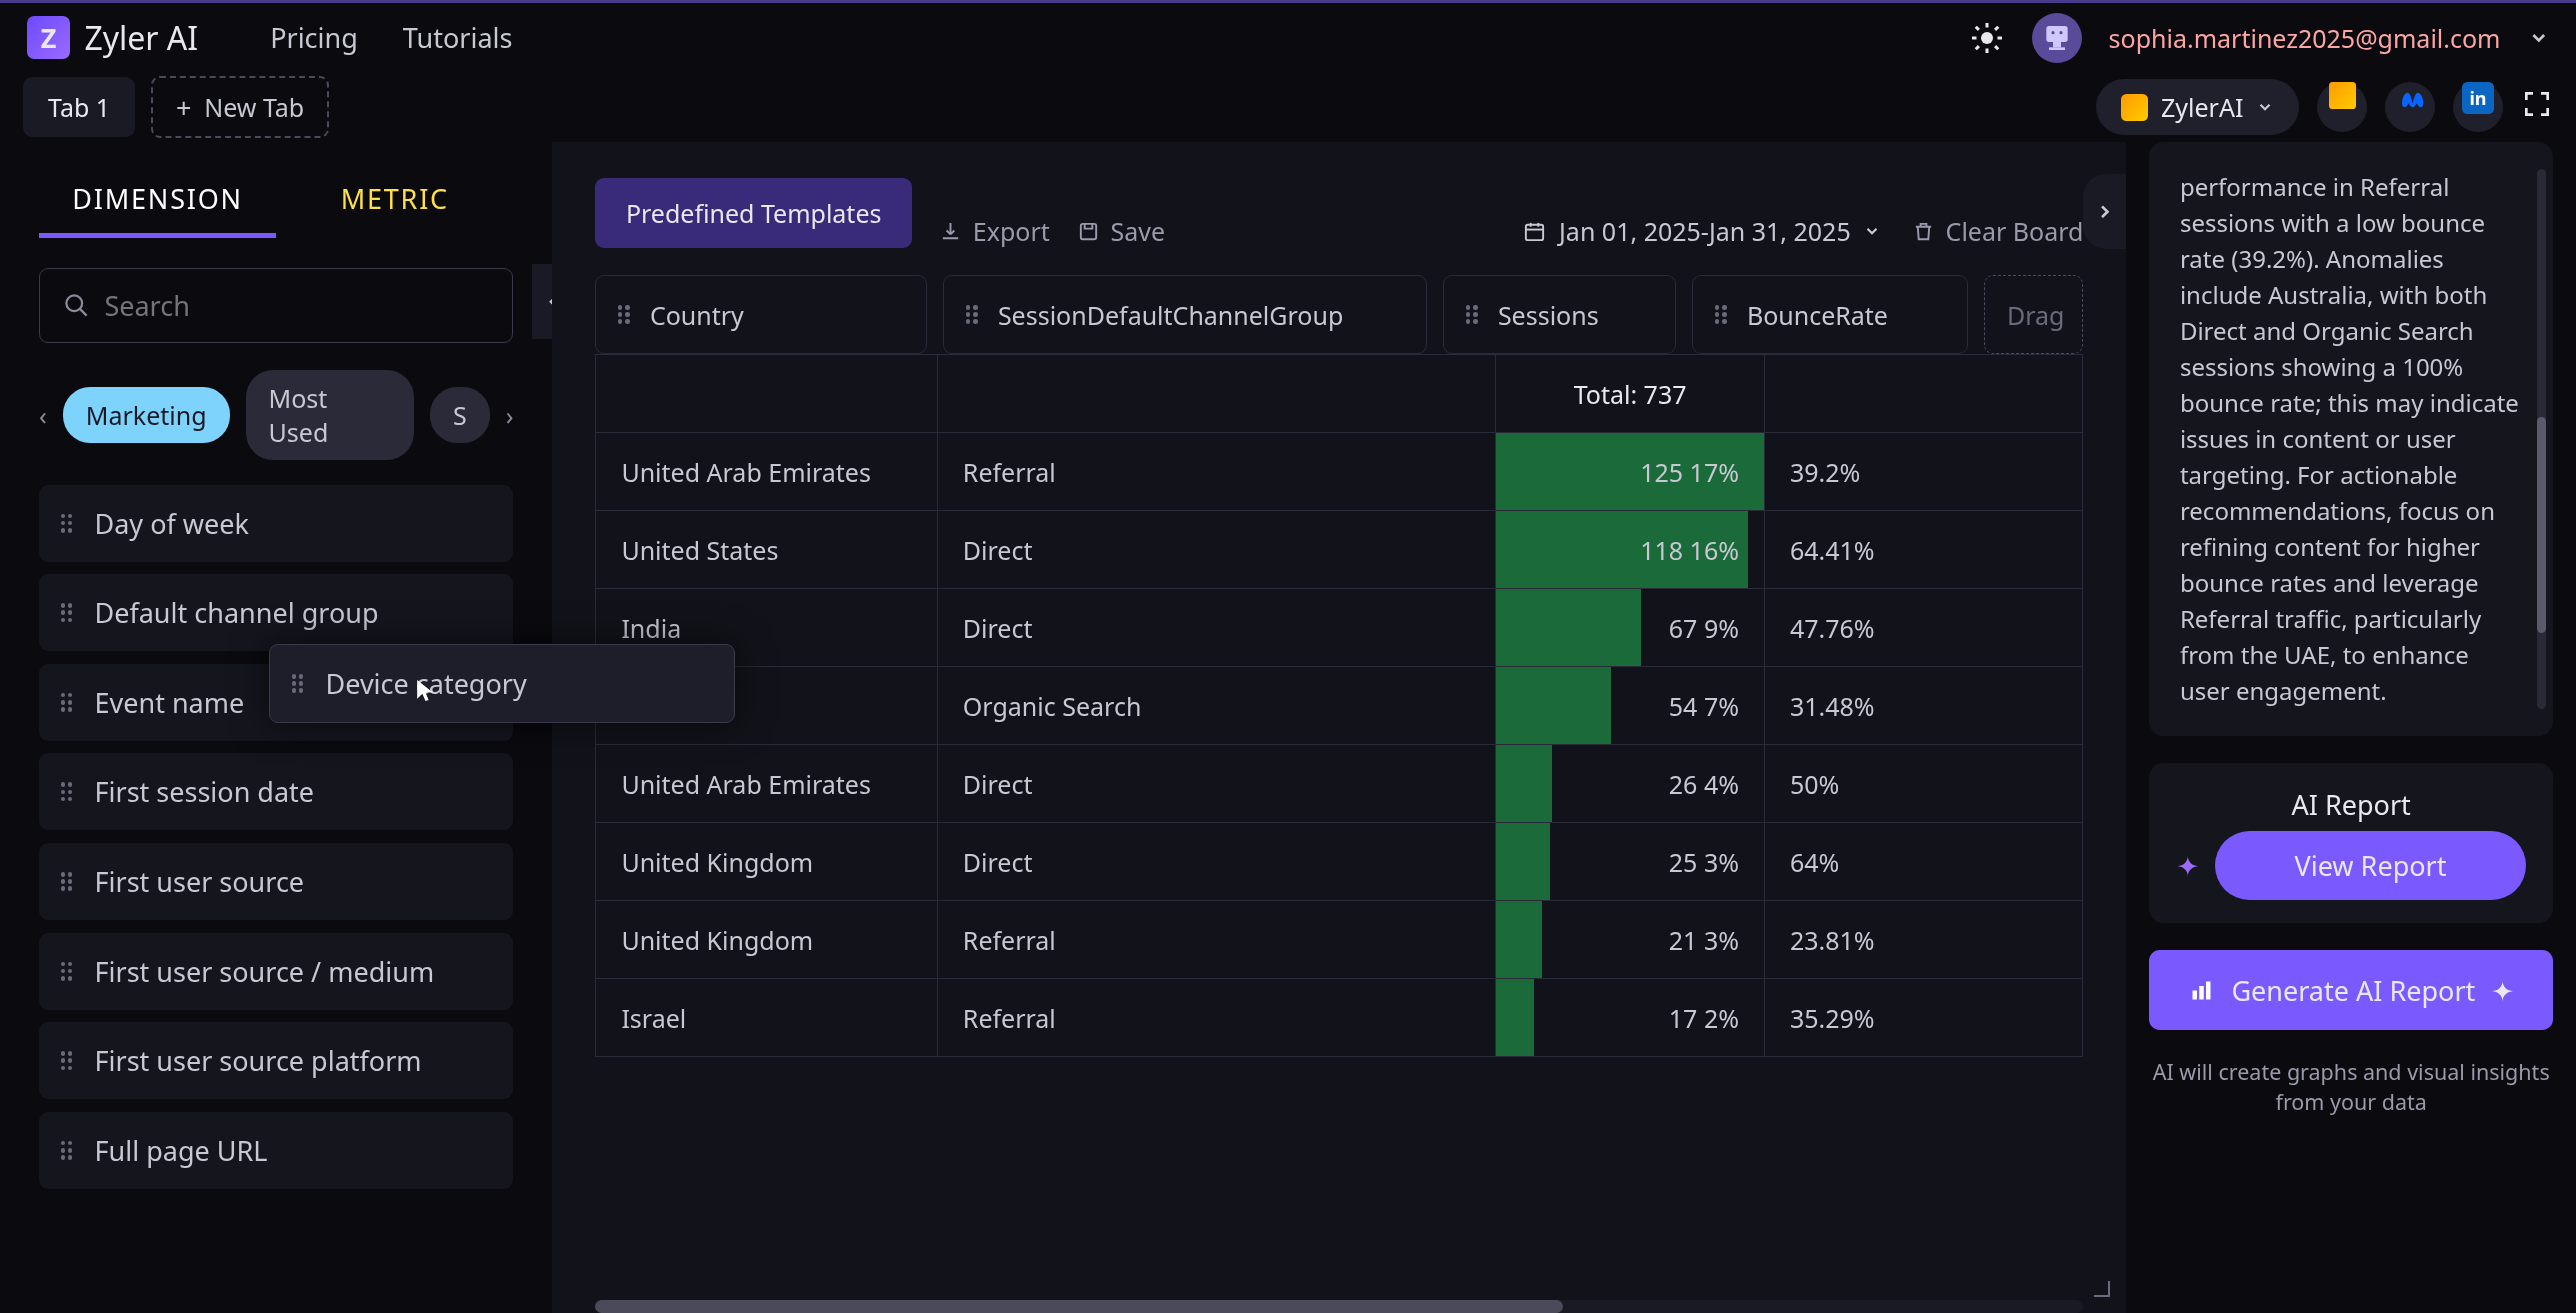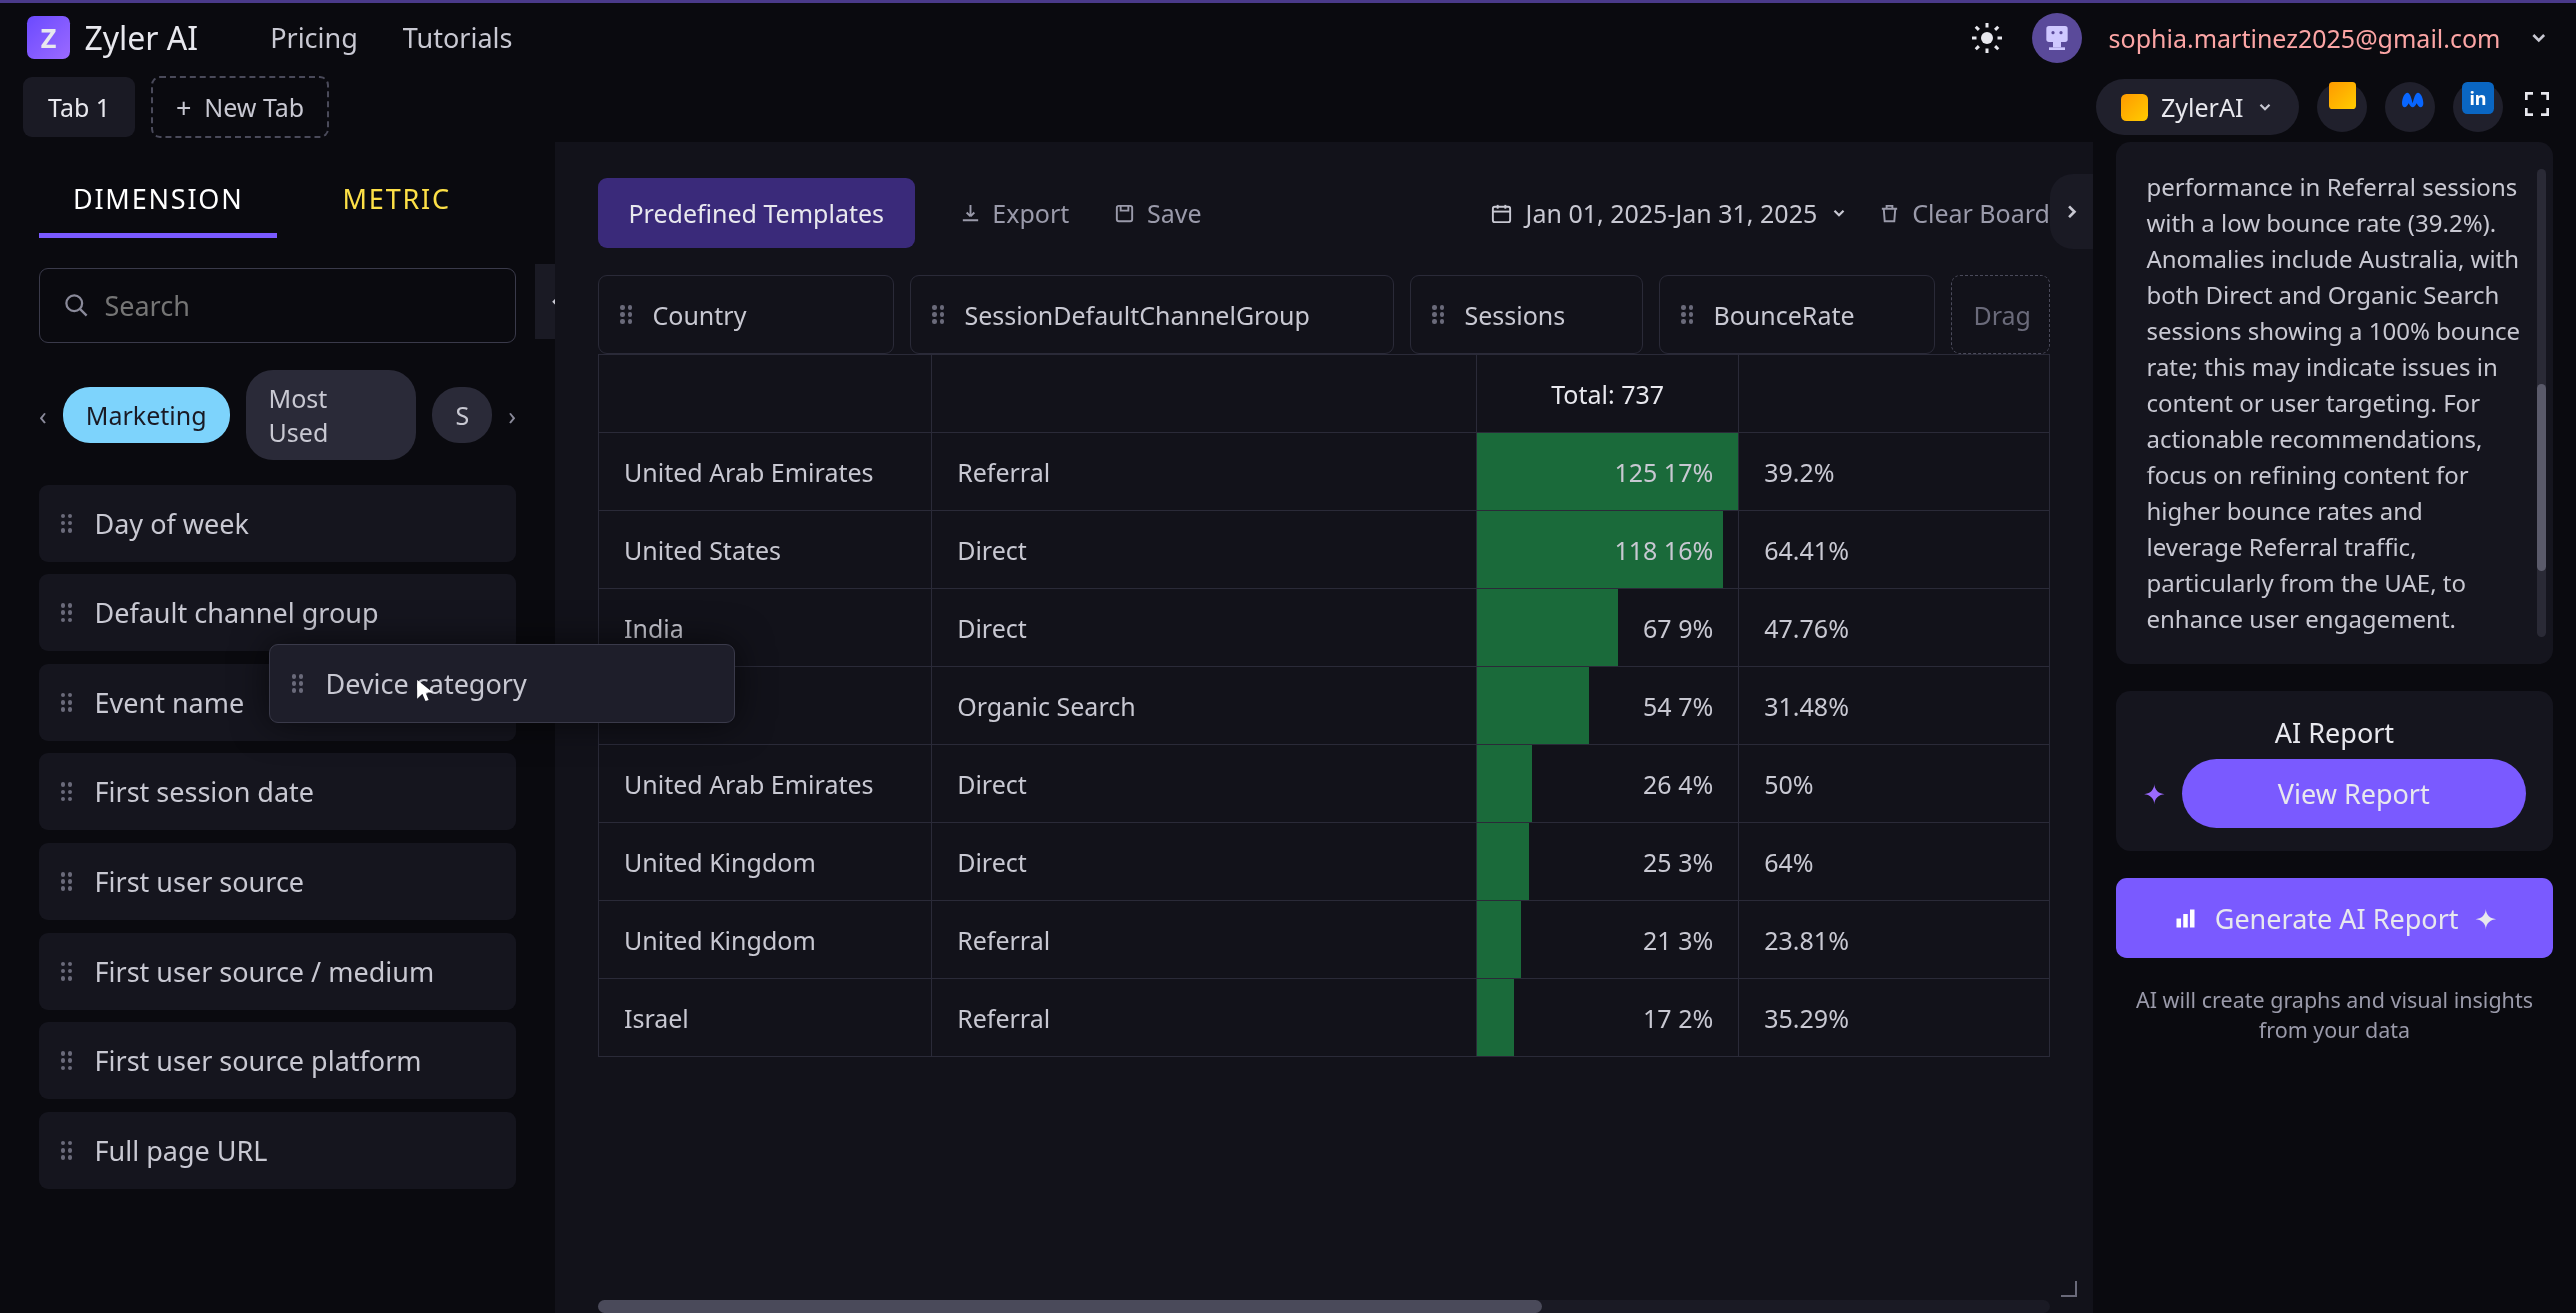--- a/index.html
+++ b/index.html
@@ -45,31 +45,31 @@
 
 .dim-list{display:flex;flex-direction:column;gap:12.6px;overflow:visible}
 .dim-item{background:#15151e;border-radius:9px;padding:20px 21.5px;display:flex;align-items:center;gap:18px;font-size:27px;color:#c8c8d2}
 .dim-item.floating{position:absolute;left:269px;top:502px;background:#1e1e2a;box-shadow:0 0 36px rgba(0,0,0,.6);z-index:50;width:466px;border:1.8px solid #3a3a4a}
 .cursor-ptr{position:absolute;left:413px;top:536px;z-index:60;width:25px;height:25px}
 
 .collapse-handle{position:absolute;right:-23px;top:122px;width:43px;height:75px;background:#1a1a24;border-radius:0 23px 23px 0;display:flex;align-items:center;justify-content:center}
 .collapse-handle svg{width:21.5px;height:21.5px;stroke:#c8c8d2;fill:none;stroke-width:3}
 
 .center{flex:1;background:#12121a;border-radius:0;padding:36px 0 0;display:flex;flex-direction:column;position:relative}
-.center-top{display:flex;align-items:center;padding:0 43px 27px;gap:44px}
+.center-top{display:flex;align-items:flex-end;padding:0 43px 27px;gap:27px}
 .pred-btn{background:#3a2a7a;border-radius:9px;padding:18px 30.5px;font-size:25px}
 .thin-btn{display:flex;align-items:center;gap:10.8px;font-size:25px;color:#9a9aaa}
 .thin-btn svg{width:23px;height:23px;stroke:#9a9aaa;fill:none;stroke-width:2}
 .center-top-right{margin-left:auto;display:flex;align-items:center;gap:30.5px}
 .date-chip{display:flex;align-items:center;gap:12.6px;font-size:25px;color:#c8c8d2}
 .expand-handle{width:43px;height:75px;background:#1a1a24;border-radius:23px 0 0 23px;display:flex;align-items:center;justify-content:center;position:absolute;right:0;top:32px}
 
 .col-headers{display:flex;padding:0 43px;gap:16px;margin-bottom:0}
 .col-head{background:#12121a;border:0.9px solid #2a2a38;border-radius:9px;padding:21.5px 21.5px;display:flex;align-items:center;gap:16px;font-size:25px;color:#c8c8d2}
-.col-head.country{width:296px}
+.col-head.country{width:332px}
 .col-head.channel{width:484px}
 .col-head.sessions{width:233px}
 .col-head.bounce{width:276px}
 .drag-target{border:1.8px dashed #4a4a5a;color:#6a6a7a}
 
 .table-wrap{padding:0 43px;flex:1;overflow:hidden}
 table{border-collapse:collapse;width:100%}
 td{border:0.9px solid #2a2a38;padding:21.5px 25px;font-size:25px;color:#c8c8d2;vertical-align:middle}
 .tot-row td{color:#e8e8ee;text-align:center}
 td.sess{text-align:right;position:relative;padding-left:0}

